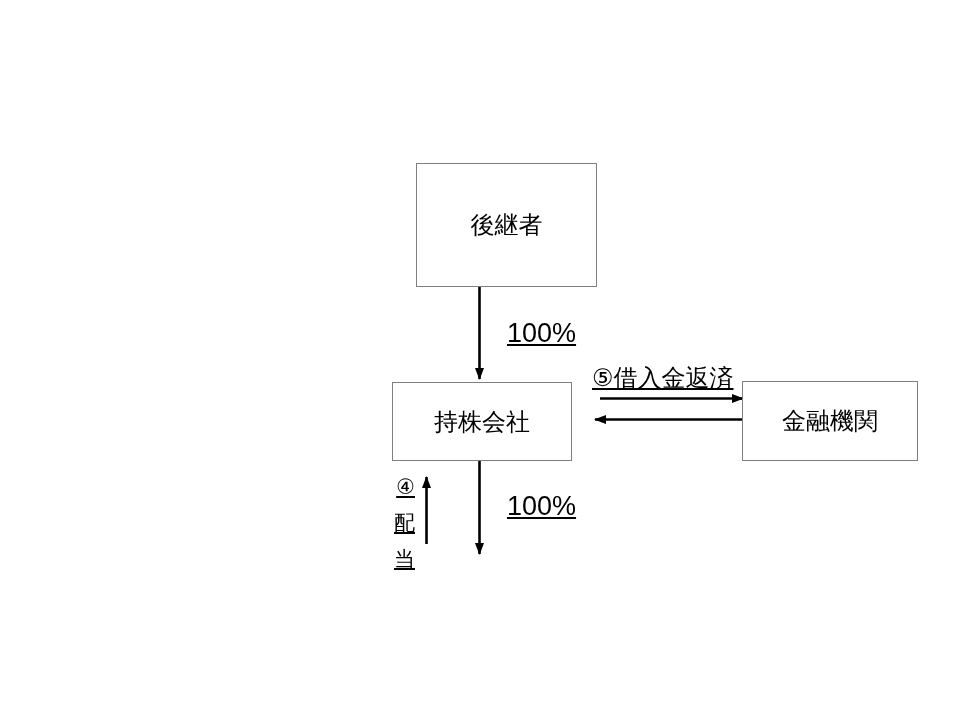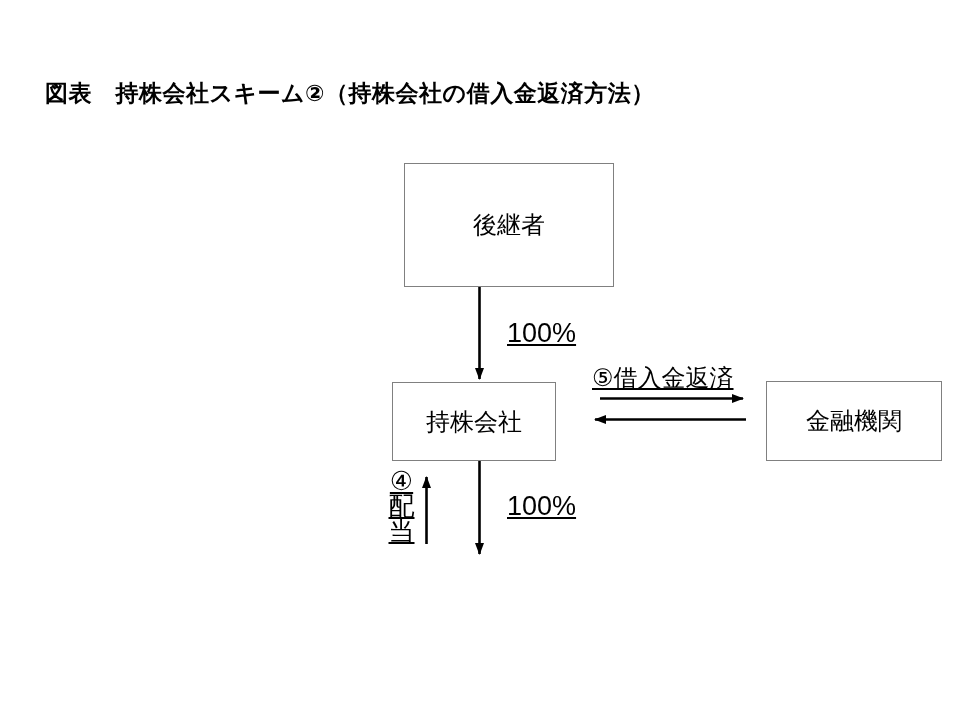--- a/index.html
+++ b/index.html
@@ -31,55 +31,54 @@
     position: absolute;
     box-sizing: border-box;
     background: #ffffff;
     border: 1px solid #808080;
     display: flex;
     align-items: center;
     justify-content: center;
     font-size: 24px;
     white-space: nowrap;
   }
-  .node-successor { left: 404px; top: 163px; width: 210px; height: 124px; }
-  .node-holding   { left: 392px; top: 382px; width: 164px; height: 79px;  }
-  .node-bank      { left: 766px; top: 381px; width: 176px; height: 80px;  }
+  .node-successor { left: 416px; top: 163px; width: 181px; height: 124px; }
+  .node-holding   { left: 392px; top: 382px; width: 180px; height: 79px;  }
+  .node-bank      { left: 742px; top: 381px; width: 176px; height: 80px;  }
   .node-operating { left: 385px; top: 558px; width: 193px; height: 79px;  }
 
   .edge-label {
     position: absolute;
     white-space: nowrap;
     text-decoration: underline;
   }
   .label-share-top    { left: 507px; top: 318px; font-size: 27px; }
   .label-share-bottom { left: 507px; top: 491px; font-size: 27px; }
   .label-loan         { left: 592px; top: 362px; font-size: 24px; }
   .label-dividend {
     left: 388px; top: 469px;
     width: 27px;
-    font-size: 26px;
-    line-height: 25px;
+    font-size: 21px;
+    line-height: 36px;
     word-break: break-all;
     white-space: normal;
-    text-align: center;
+    text-align: right;
   }
   svg.arrows {
     position: absolute;
     left: 0;
     top: 0;
     pointer-events: none;
   }
 </style>
 </head>
 <body>
 
 <div class="canvas">
 
-  <div class="title">図表　持株会社スキーム②（持株会社の借入金返済方法）</div>
 
   <svg class="arrows" width="960" height="720" viewBox="0 0 960 720">
     <defs>
       <marker id="arrowhead" markerWidth="12" markerHeight="9" refX="11" refY="4.5" orient="auto" markerUnits="userSpaceOnUse">
         <path d="M0,0 L12,4.5 L0,9 Z" fill="#000000"></path>
       </marker>
     </defs>
 
     <line x1="479.5" y1="287" x2="479.5" y2="379" stroke="#000000" stroke-width="2.6" marker-end="url(#arrowhead)"></line>
 

